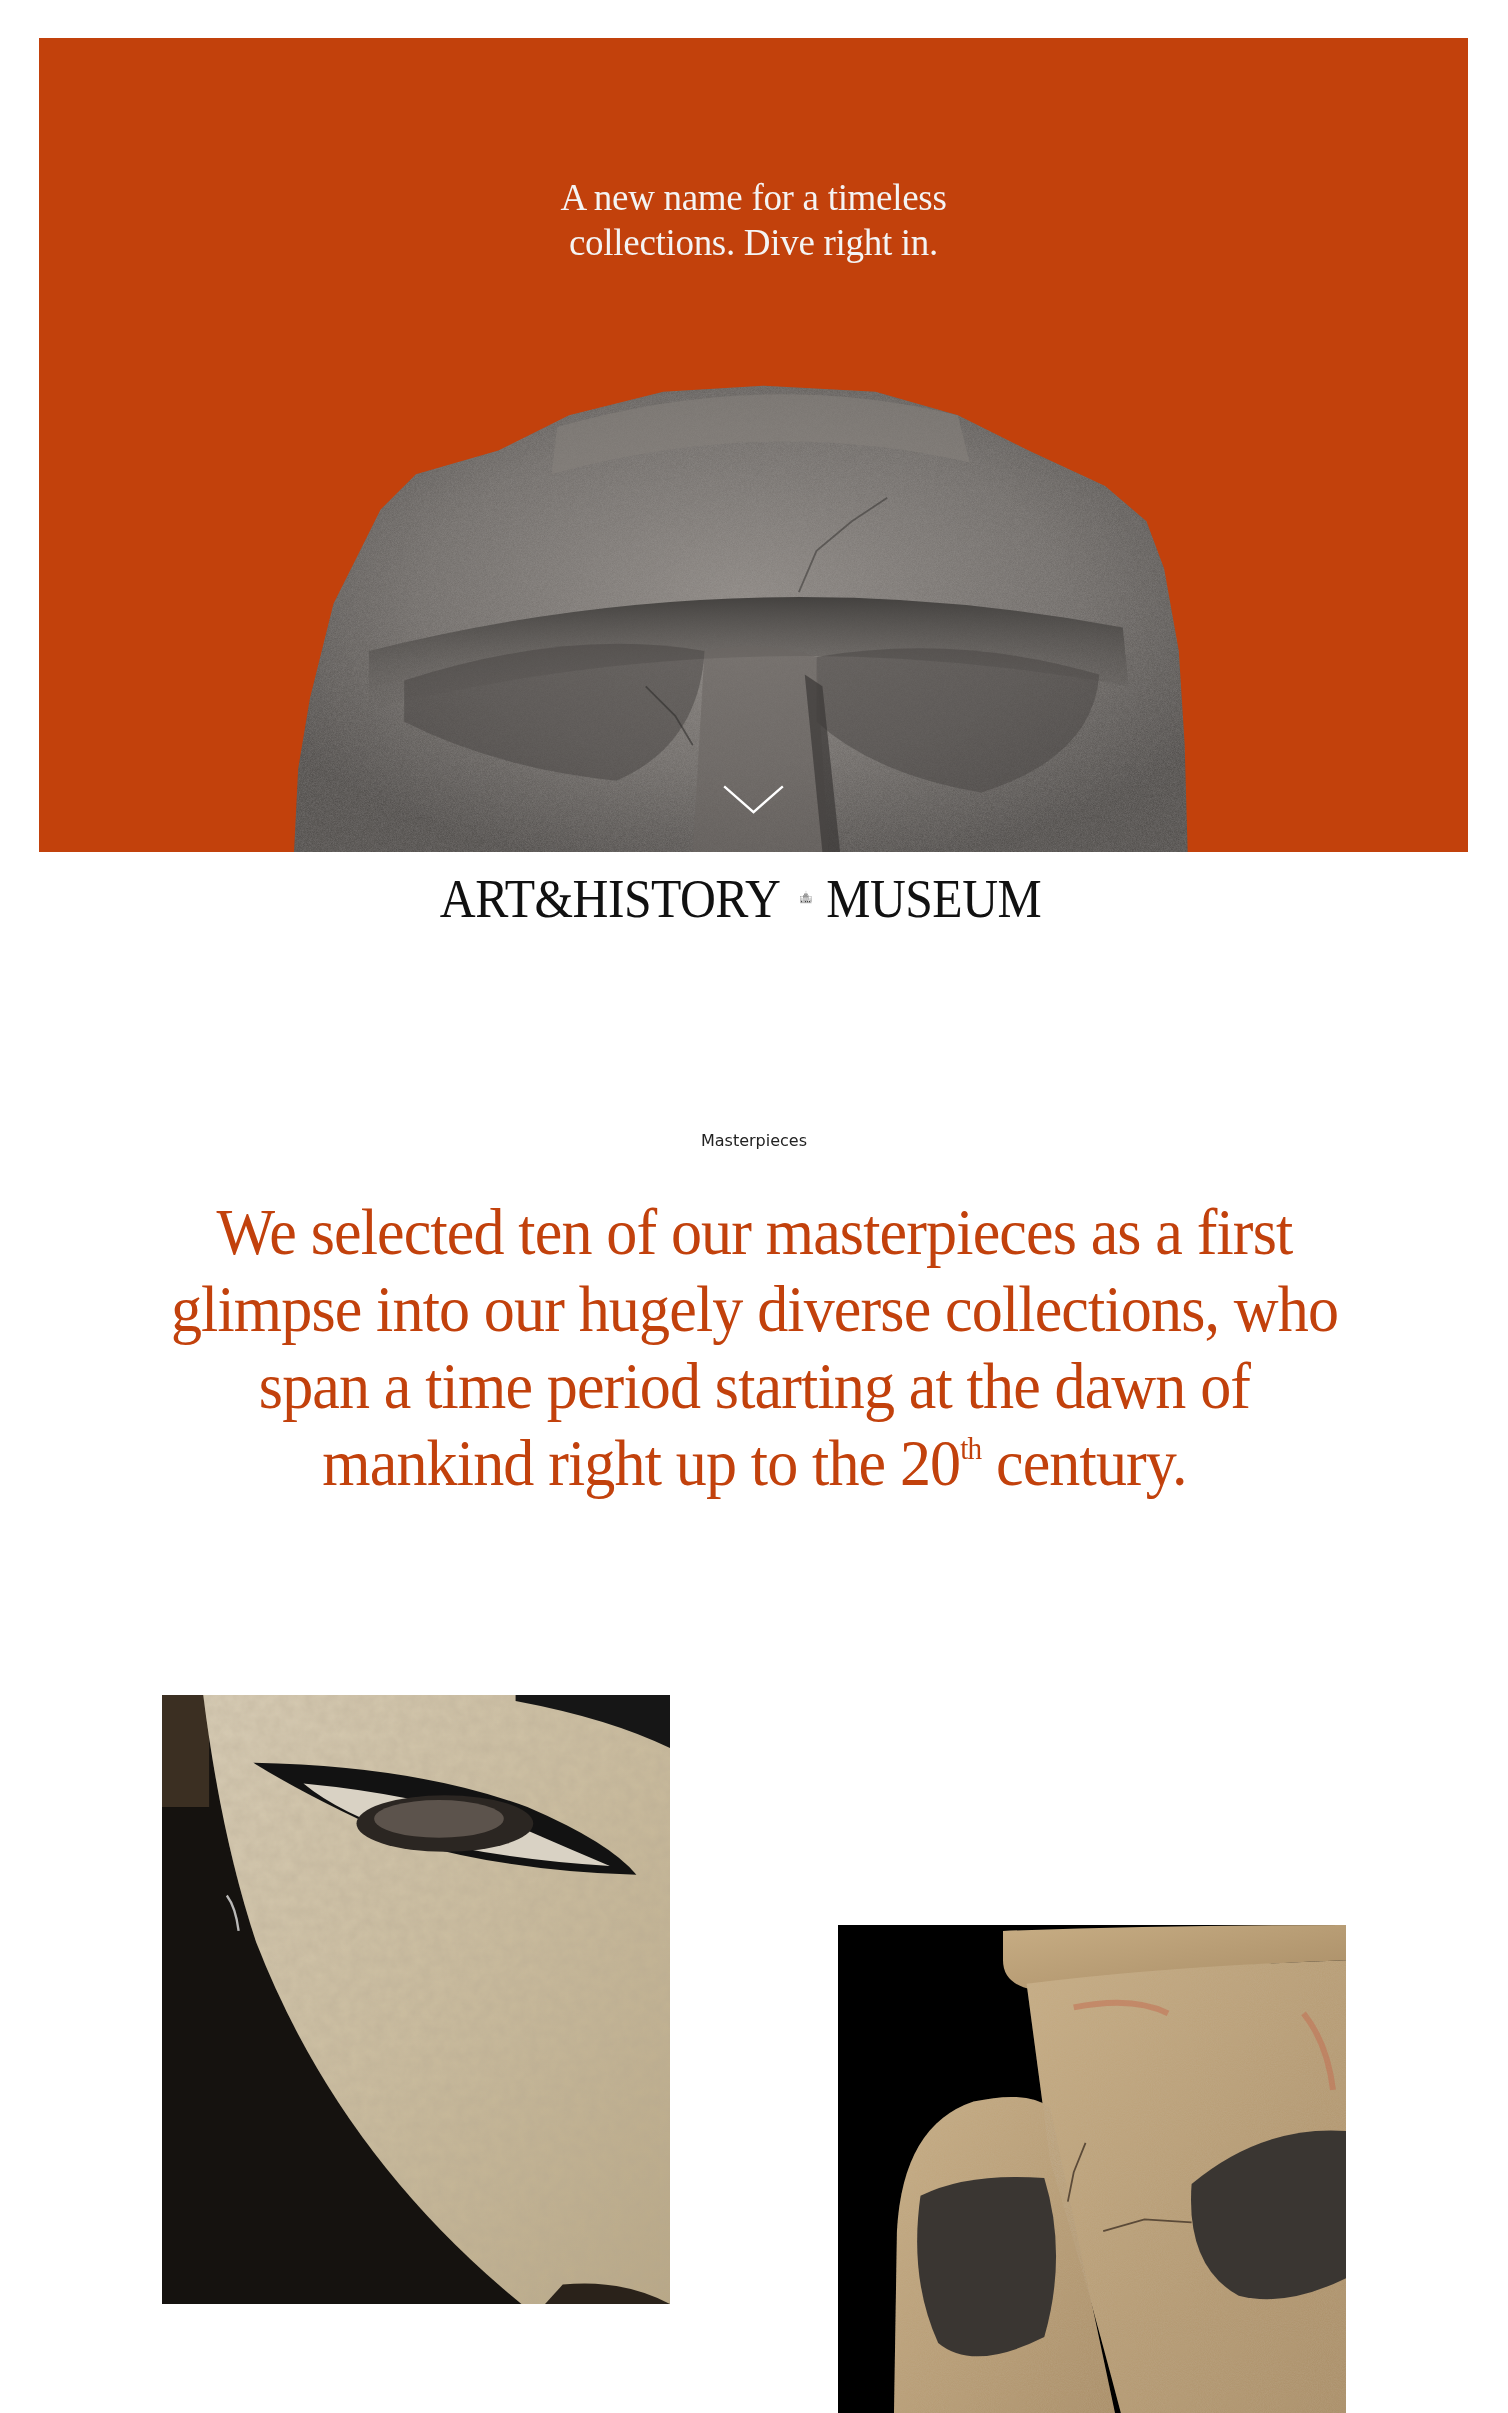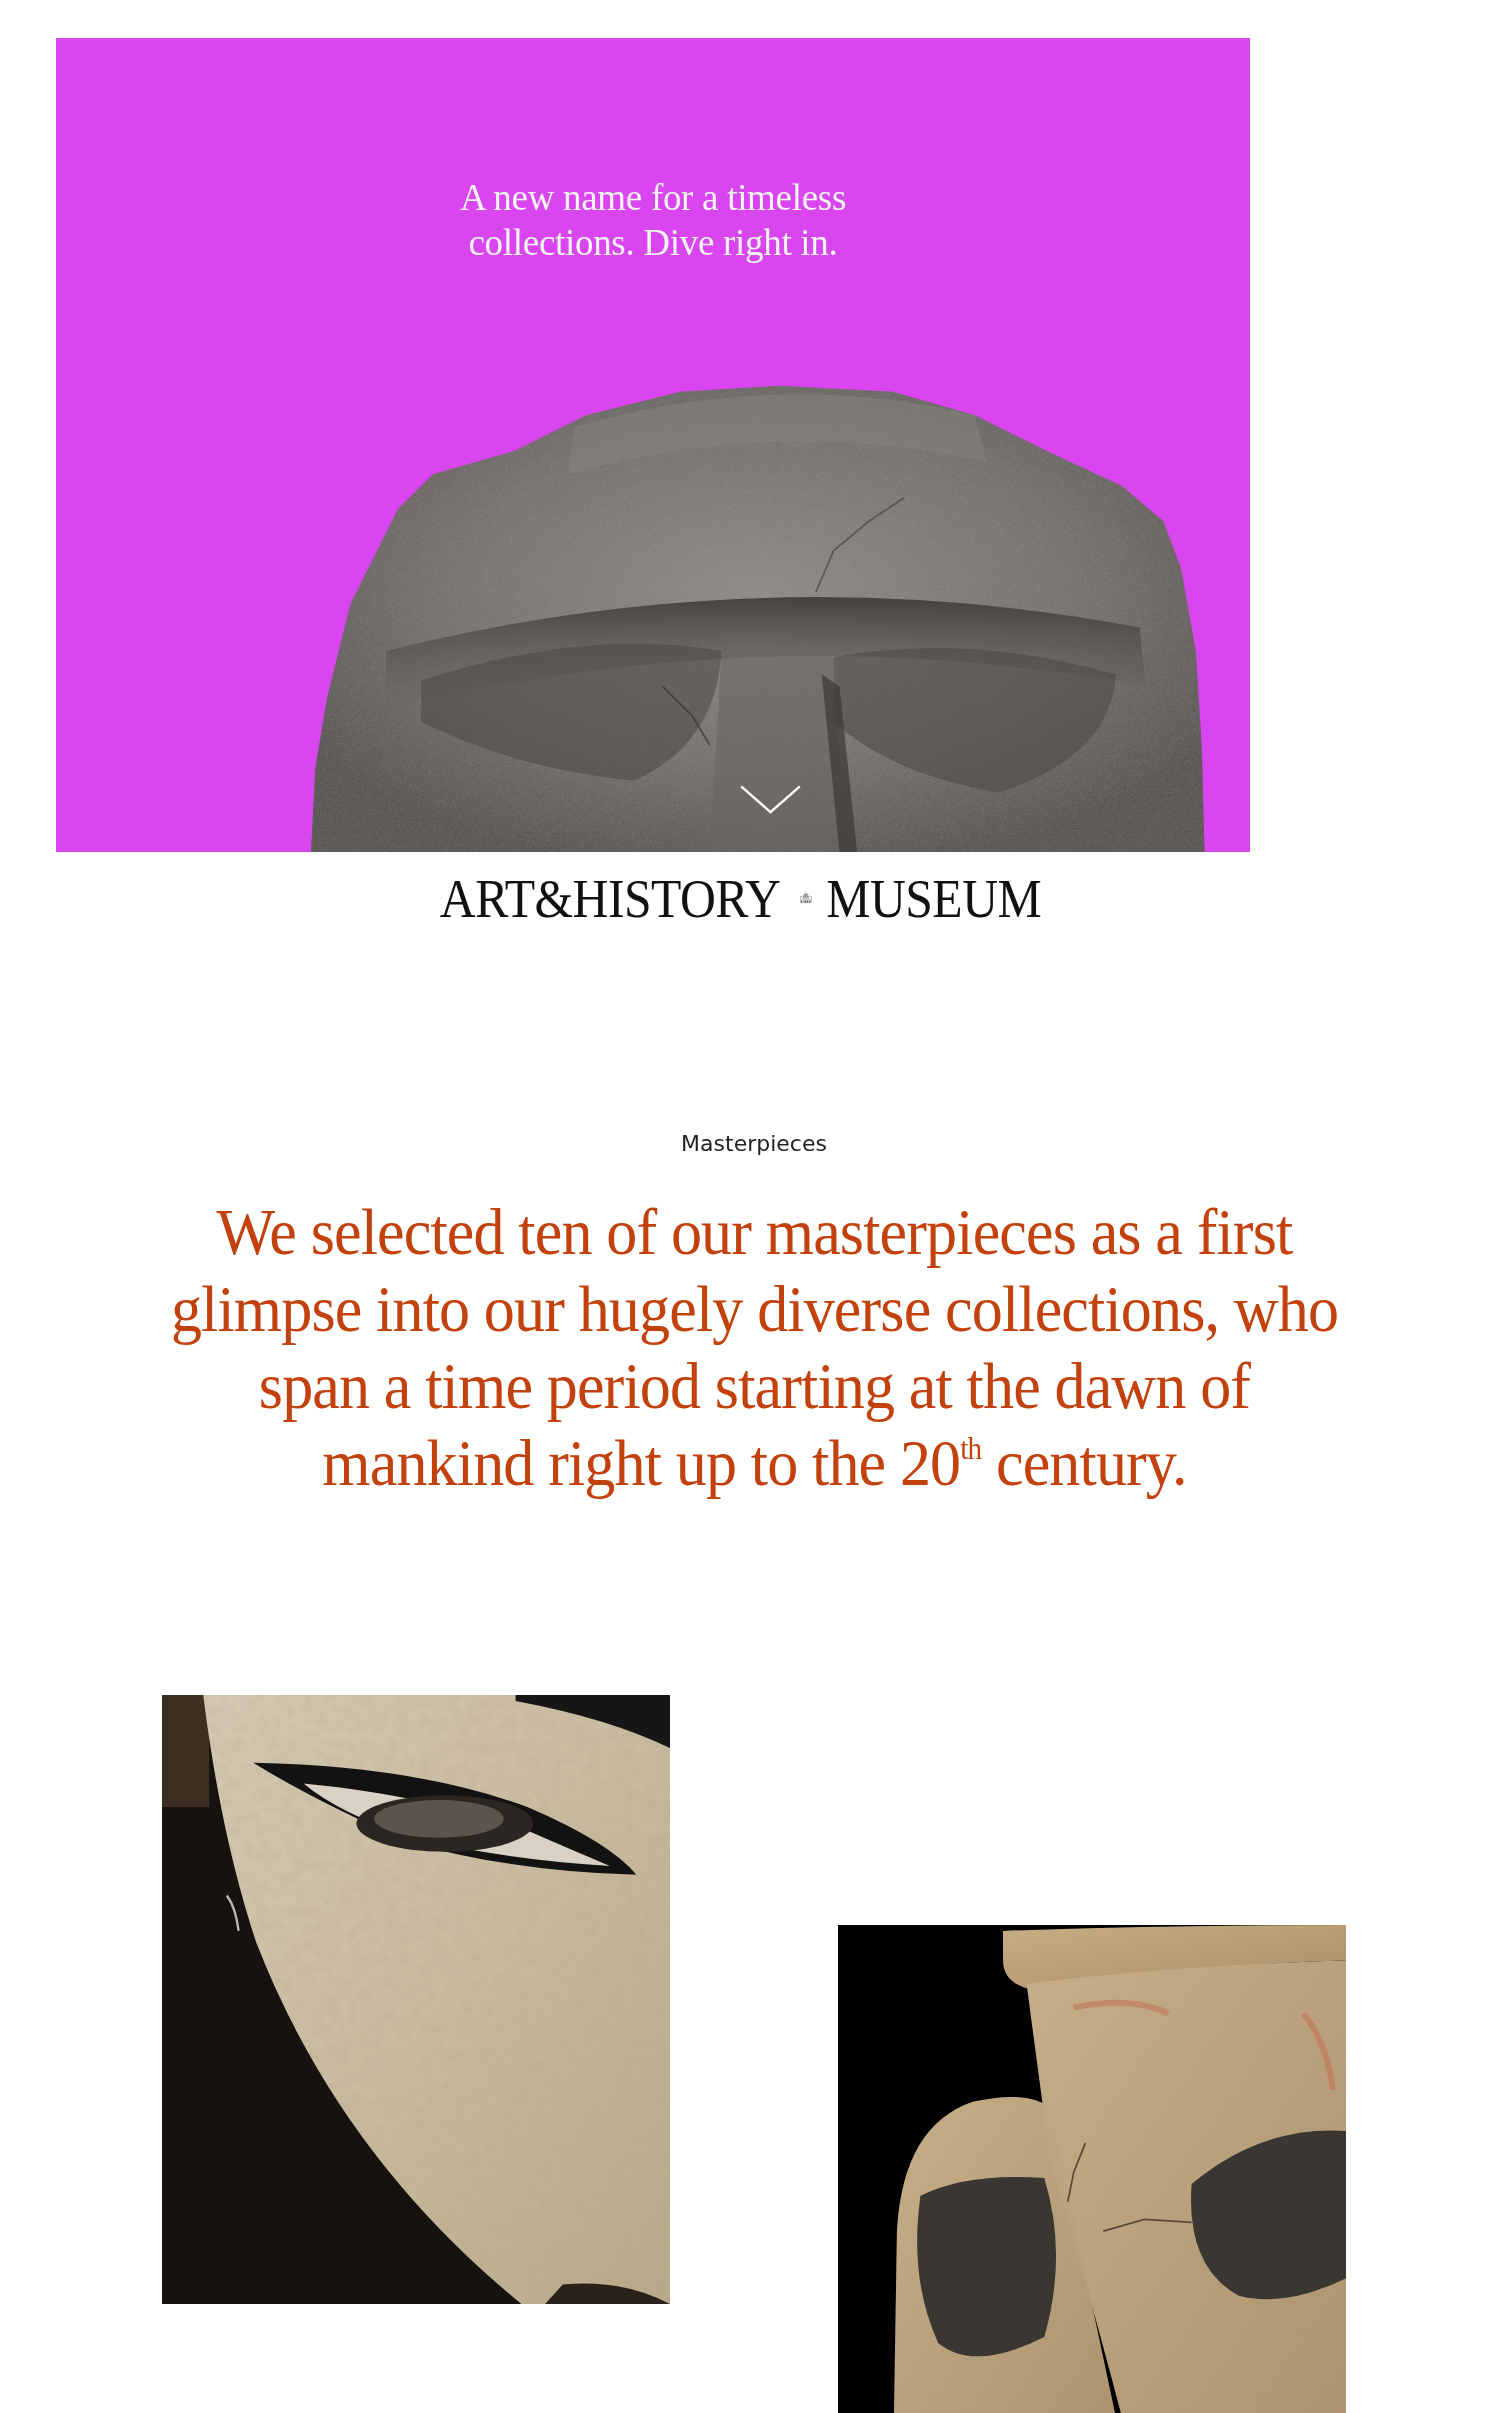--- a/index.html
+++ b/index.html
@@ -1,28 +1,28 @@
 <!DOCTYPE html>
 <html style="font-size:9.4px"><head>
 <meta charset="utf-8">
 <style>
   html, body { margin: 0; padding: 0; background: #ffffff; }
   body { width: 1508px; height: 2413px; position: relative; overflow: hidden; font-family: "Liberation Serif", serif; color: #111; }
 
-  .hero { position: absolute; left: 39px; top: 38px; width: 1194px; height: 814px; background: #d946ef; overflow: hidden; margin-left: 17px; }
+  .hero { position: absolute; left: 39px; top: 38px; width: 1429px; height: 814px; background: #c2410c; overflow: hidden; }
   .hero-tagline { position: absolute; left: 0; right: 0; top: 137px; text-align: center; color: #f4f4f4; font-family: "Liberation Serif", serif; font-size: 37px; line-height: 45px; letter-spacing: -0.3px; }
   .hero-tagline span { display: block; }
   .hero-art { position: absolute; left: 0; top: 0; width: 1429px; height: 814px; }
   .scroll-chevron { position: absolute; left: 684px; top: 747px; width: 61px; height: 29.5px; cursor: pointer; }
 
   .logo { position: absolute; left: 425px; top: 866px; width: 625px; height: 65px; display: flex; align-items: center; justify-content: center; }
   .logo-word { font-family: "Liberation Serif", serif; font-size: 54px; line-height: 54px; color: #111; letter-spacing: -0.6px; transform: scaleX(0.92); }
   .logo-building { width: 54px; height: 58px; margin: 0 4.7px 2.4px 4.7px; }
 
-  .eyebrow { position: absolute; left: 0; width: 1508px; top: 1131px; text-align: center; font-family: "DejaVu Sans", sans-serif; font-size: 22px; color: #222; }
+  .eyebrow { position: absolute; left: 0; width: 1508px; top: 1131px; text-align: center; font-family: "DejaVu Sans", sans-serif; font-size: 16px; color: #222; }
 
   .headline { position: absolute; left: 118px; width: 1273px; top: 1193px; text-align: center; font-family: "Liberation Serif", serif; font-size: 66px; line-height: 77px; color: #c2410c; letter-spacing: -0.9px; }
   .headline span.line { display: block; transform: scaleX(0.94); }
   .headline sup { font-size: 31px; vertical-align: 26px; line-height: 0; }
 
   .art-card { position: absolute; overflow: hidden; cursor: pointer; }
   .card-left { left: 162px; top: 1695px; width: 508px; height: 609px; background: #1a1510; }
   .card-right { left: 838px; top: 1925px; width: 508px; height: 488px; background: #000; }
   .art-card svg { display: block; width: 100%; height: 100%; }
 </style>

